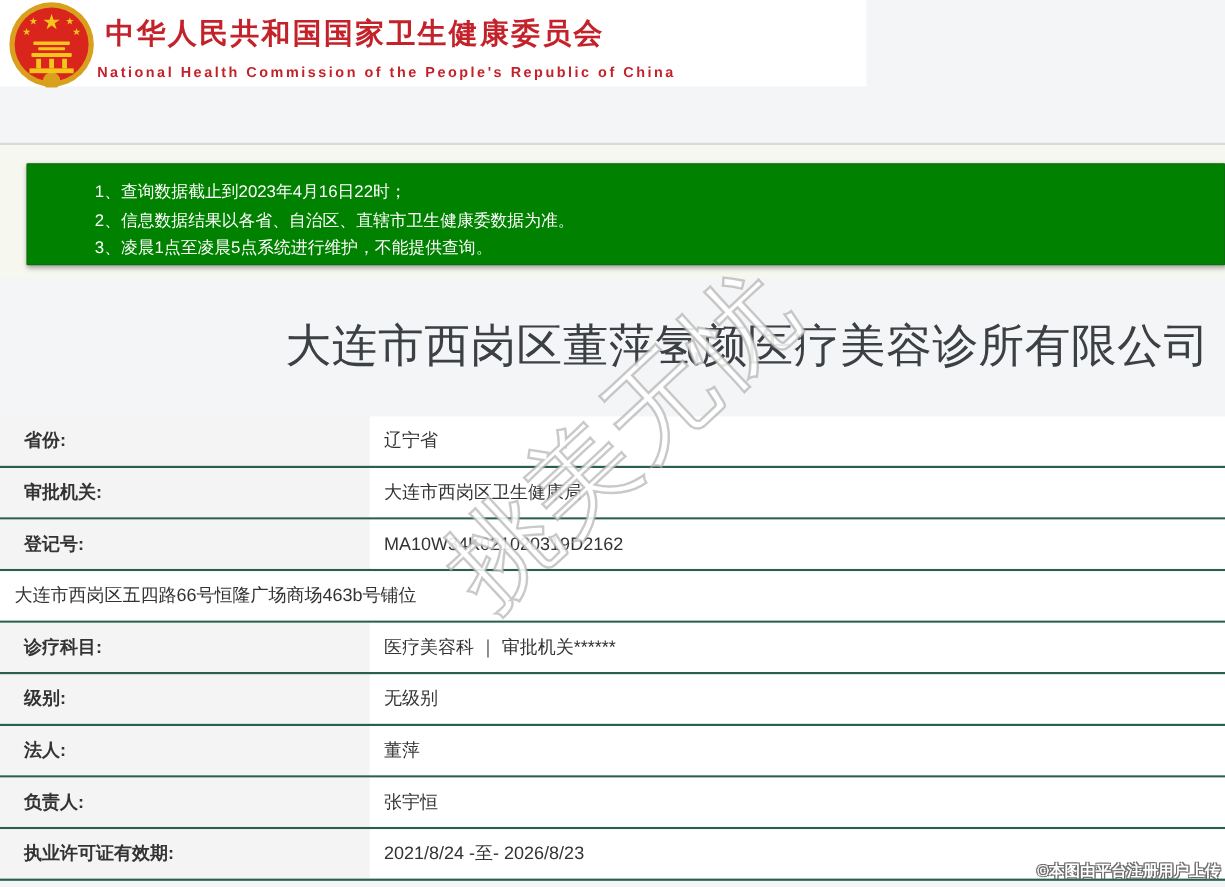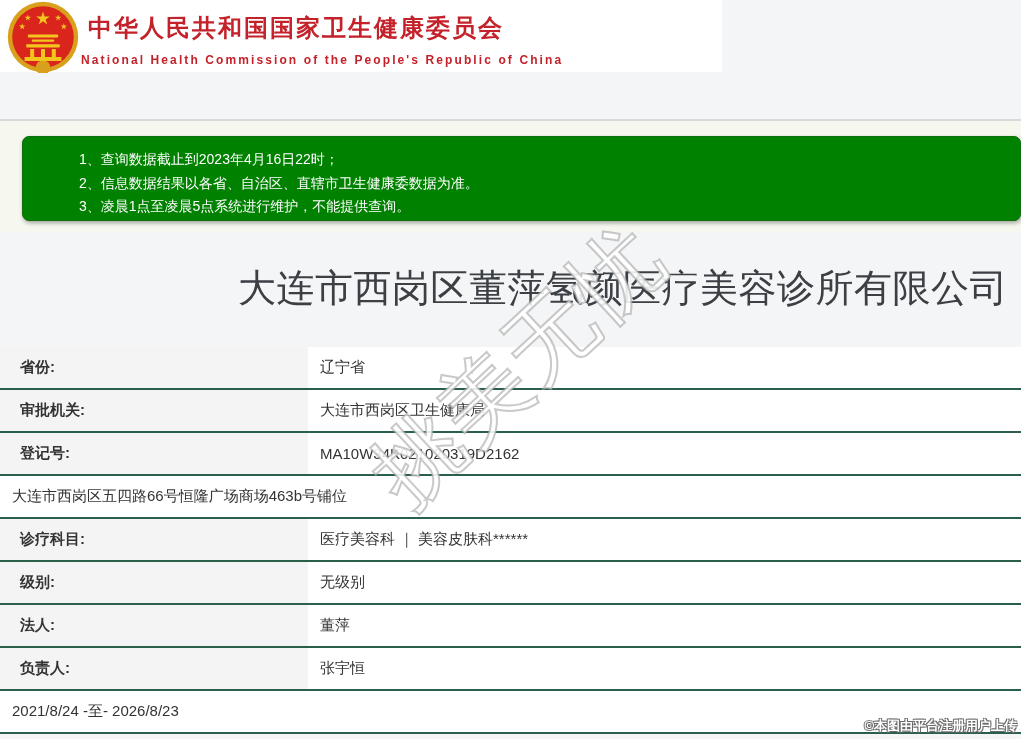--- a/index.html
+++ b/index.html
@@ -24,21 +24,21 @@
     color:var(--header-red,#c4222a);white-space:nowrap;
   }
 
   
   .top-divider{position:absolute;left:0;top:119px;width:1021px;height:2px;background:#d9d9d9;}
   .notice-strip{position:absolute;left:0;top:121px;width:1021px;height:111px;background:#f6f8ef;}
   .notice-box{
     position:absolute;left:22px;top:136px;width:999px;height:85px;
     box-sizing:border-box;
     background:var(--notice-green,#008100);
-    border:1px solid #0d6e0d;border-radius:7px;
+    border:1px solid #0d6e0d;border-radius:1px;
     box-shadow:1px 2px 4px rgba(0,0,0,0.35);
     padding:11px 10px 0 56px;
   }
   .notice-line{color:#ffffff;font-size:14px;line-height:23.5px;white-space:nowrap;}
 
   
   .org-title{
     position:absolute;left:238px;top:263px;
     font-size:38px;color:#3c4045;white-space:nowrap;letter-spacing:0.5px;
   }
@@ -122,35 +122,36 @@
     </div>
     <div class="row">
       <div class="cell-label">登记号:</div>
       <div class="cell-value">MA10W34K021020319D2162</div>
     </div>
     <div class="row">
       <div class="cell-value">大连市西岗区五四路66号恒隆广场商场463b号铺位</div>
     </div>
     <div class="row">
       <div class="cell-label">诊疗科目:</div>
-      <div class="cell-value">医疗美容科 ｜ 美容皮肤科******</div>
+      <div class="cell-value">医疗美容科 ｜ 审批机关******</div>
     </div>
     <div class="row">
       <div class="cell-label">级别:</div>
       <div class="cell-value">无级别</div>
     </div>
     <div class="row">
       <div class="cell-label">法人:</div>
       <div class="cell-value">董萍</div>
     </div>
     <div class="row">
       <div class="cell-label">负责人:</div>
       <div class="cell-value">张宇恒</div>
     </div>
     <div class="row">
+      <div class="cell-label">执业许可证有效期:</div>
       <div class="cell-value">2021/8/24 -至- 2026/8/23</div>
     </div>
   </div>
 
   <div class="diag-watermark">挑美无忧</div>
   <div class="credit-watermark">©本图由平台注册用户上传</div>
 
 </div>
 
 </body></html>

